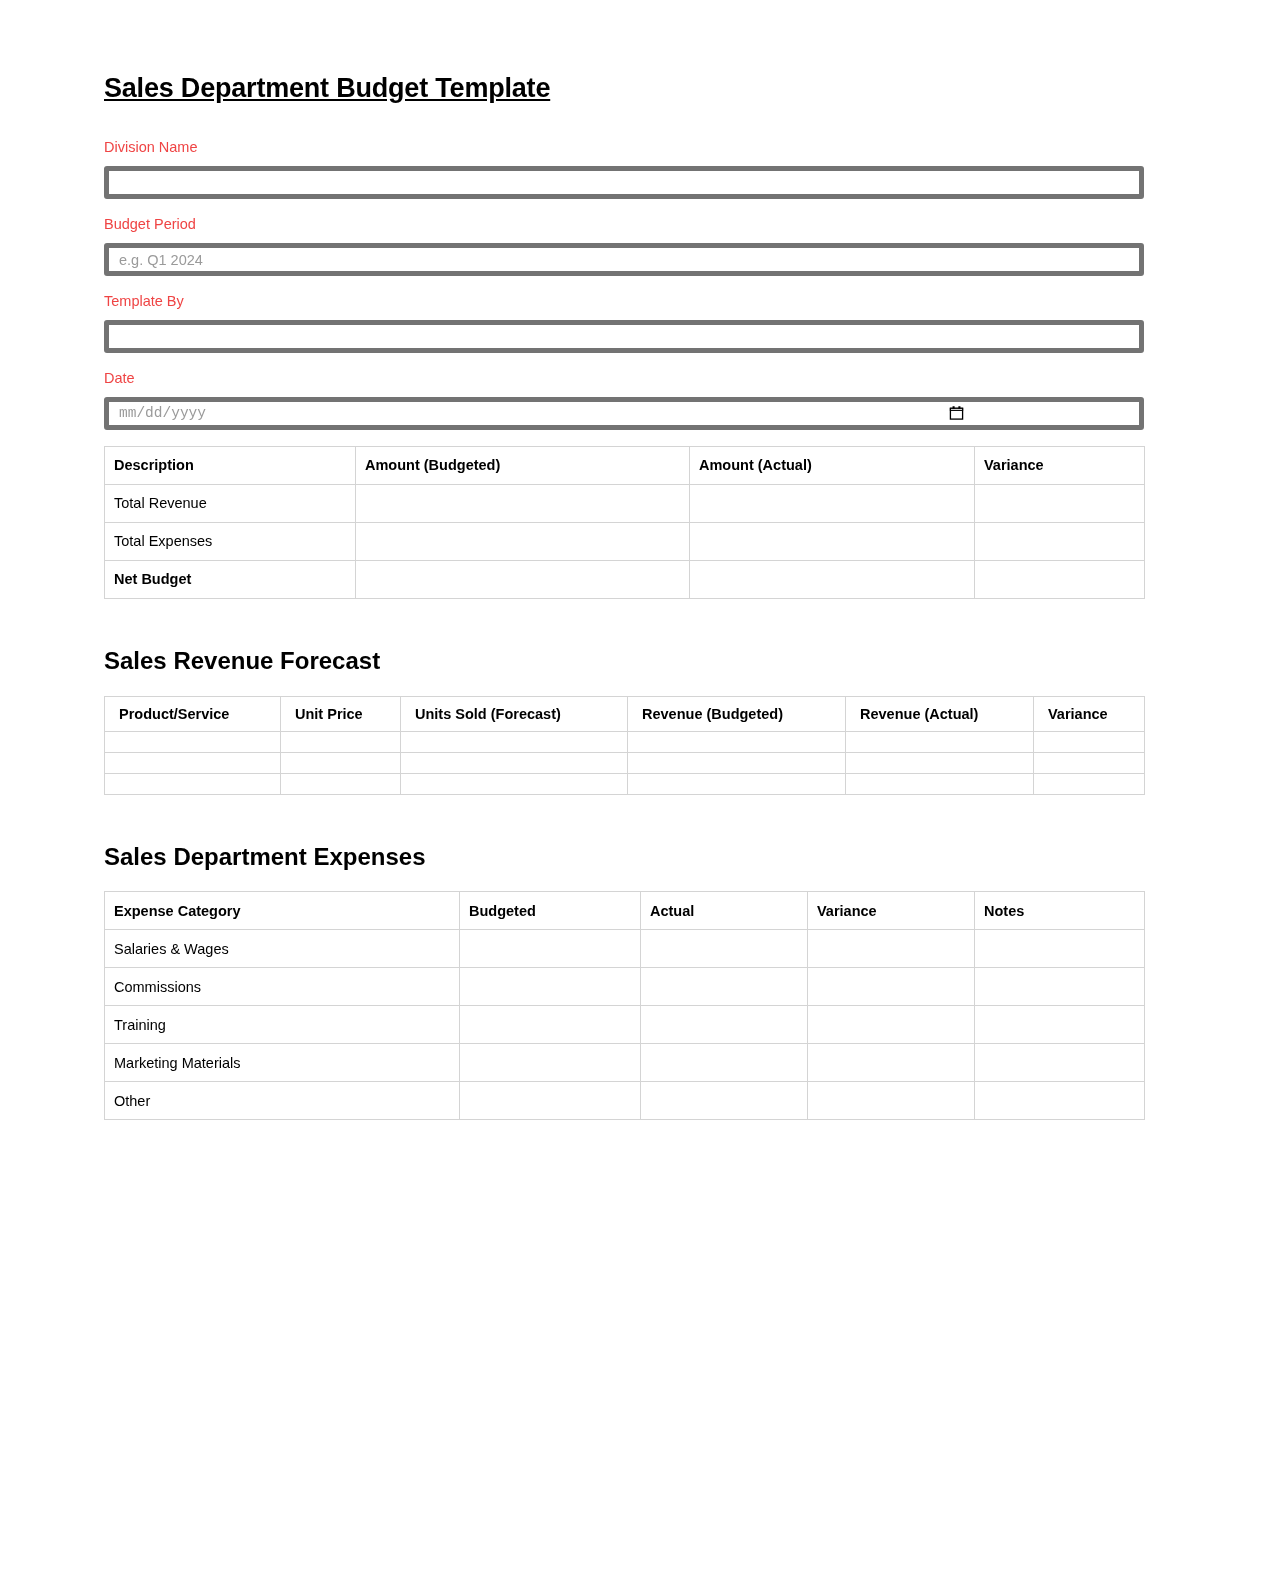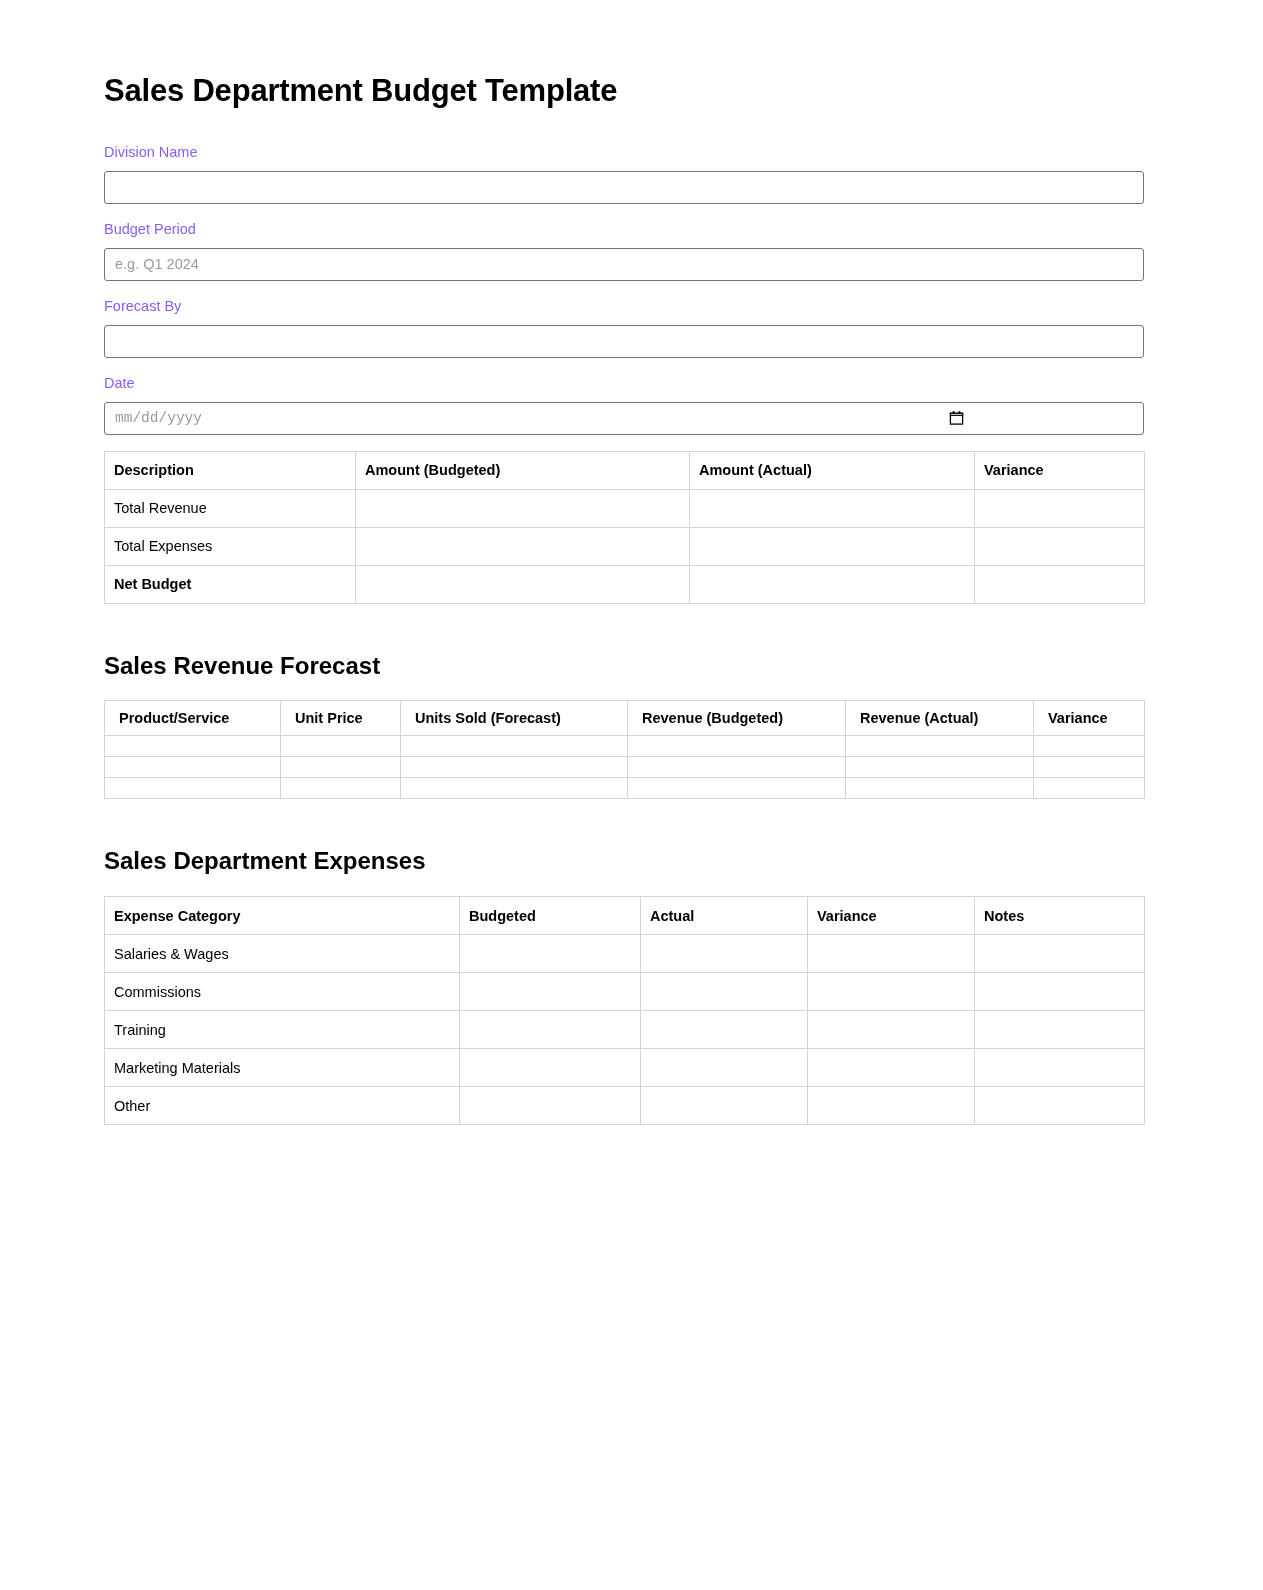--- a/index.html
+++ b/index.html
@@ -15,41 +15,42 @@
     color: #000000;
     overflow: hidden;
   }
   .page {
     width: 1263px;
     min-height: 1590px;
     background: #ffffff;
     padding: 72px 104px 40px 104px;
   }
   .doc-title {
-    font-size: 31px;
+    font-size: 27px;
     font-weight: bold;
     line-height: 1.2;
     margin: 0 0 34px 0;
     letter-spacing: -0.2px;
+    text-decoration: underline;
   }
   .field-block {
     margin-bottom: 16px;
   }
   .field-label {
     font-size: 14.5px;
     line-height: 1.3;
-    color: #8b5cf6;
+    color: #ef4444;
     margin-bottom: 9px;
     display: block;
   }
   .field-input {
     display: block;
     width: 1040px;
     height: 33px;
-    border: 1px solid #737373;
+    border: 5px solid #737373;
     border-radius: 3px;
     background: #ffffff;
     font-family: "Liberation Sans", sans-serif;
     font-size: 14.5px;
     color: #000;
     padding: 4px 10px;
     outline: none;
   }
   .field-input::placeholder { color: #9a9a9a; }
   .field-input.date-input {
@@ -119,21 +120,21 @@
       <label class="field-label">Division Name</label>
       <input class="field-input" type="text" placeholder="" style="">
     </div>
 
     <div class="field-block">
       <label class="field-label">Budget Period</label>
       <input class="field-input" type="text" placeholder="e.g. Q1 2024" style="">
     </div>
 
     <div class="field-block">
-      <label class="field-label">Forecast By</label>
+      <label class="field-label">Template By</label>
       <input class="field-input" type="text" placeholder="" style="">
     </div>
 
     <div class="field-block">
       <label class="field-label">Date</label>
       <div class="date-wrap">
         <input class="field-input date-input" type="text" placeholder="mm/dd/yyyy" style="">
         <span class="cal-icon">
           <svg width="15" height="15" viewBox="0 0 16 16" aria-hidden="true">
             <rect x="1.5" y="3" width="13" height="11.5" fill="#ffffff" stroke="#000000" stroke-width="1.4"></rect>

